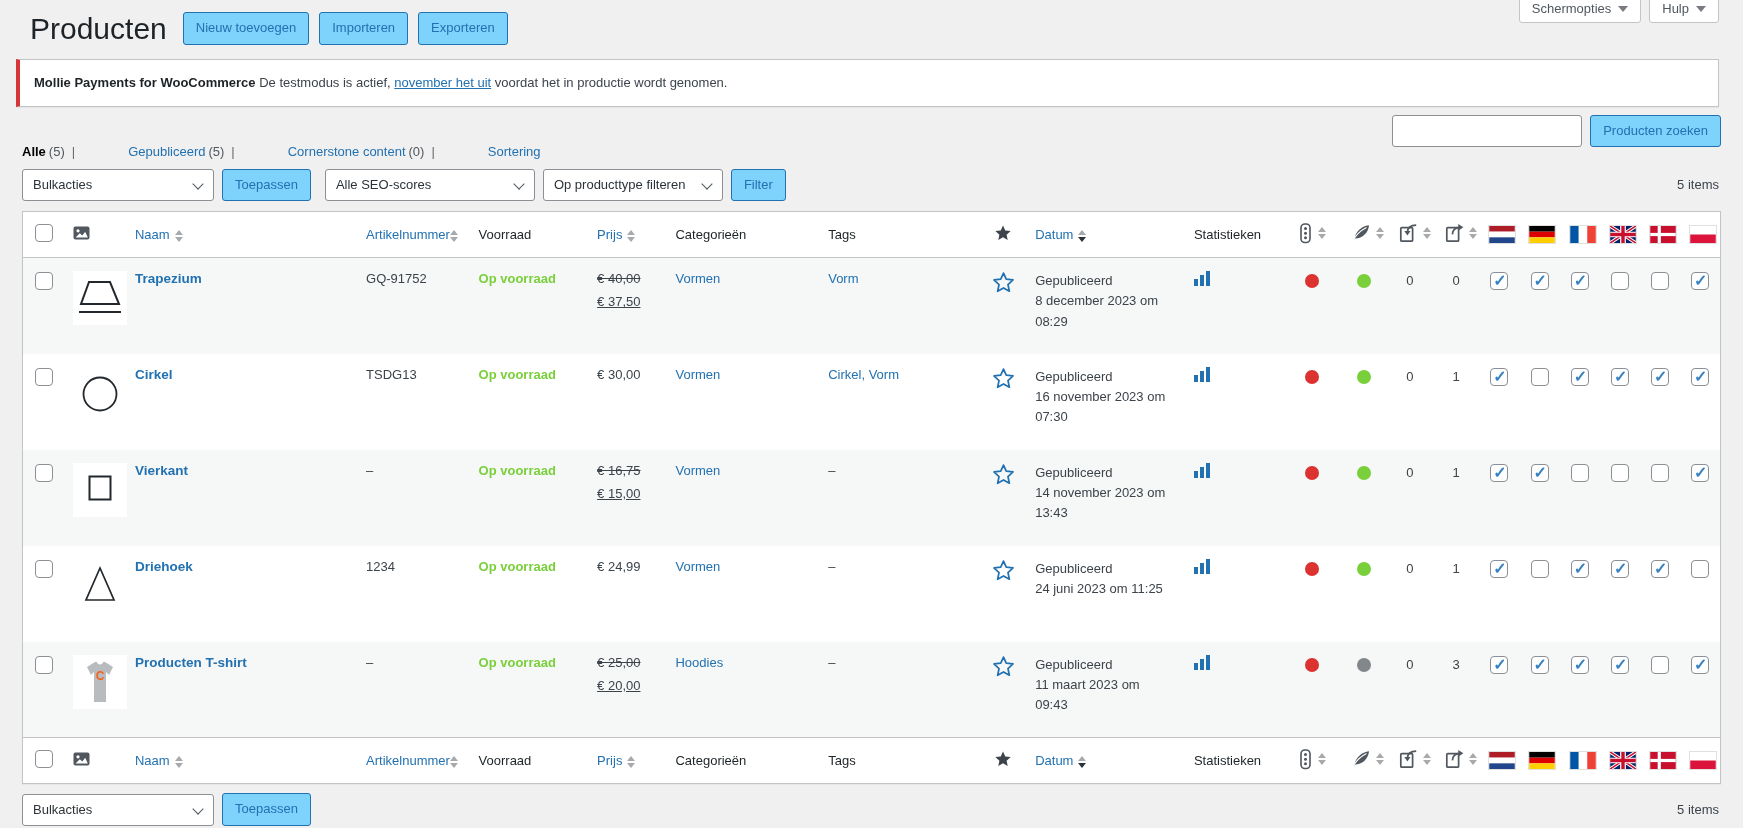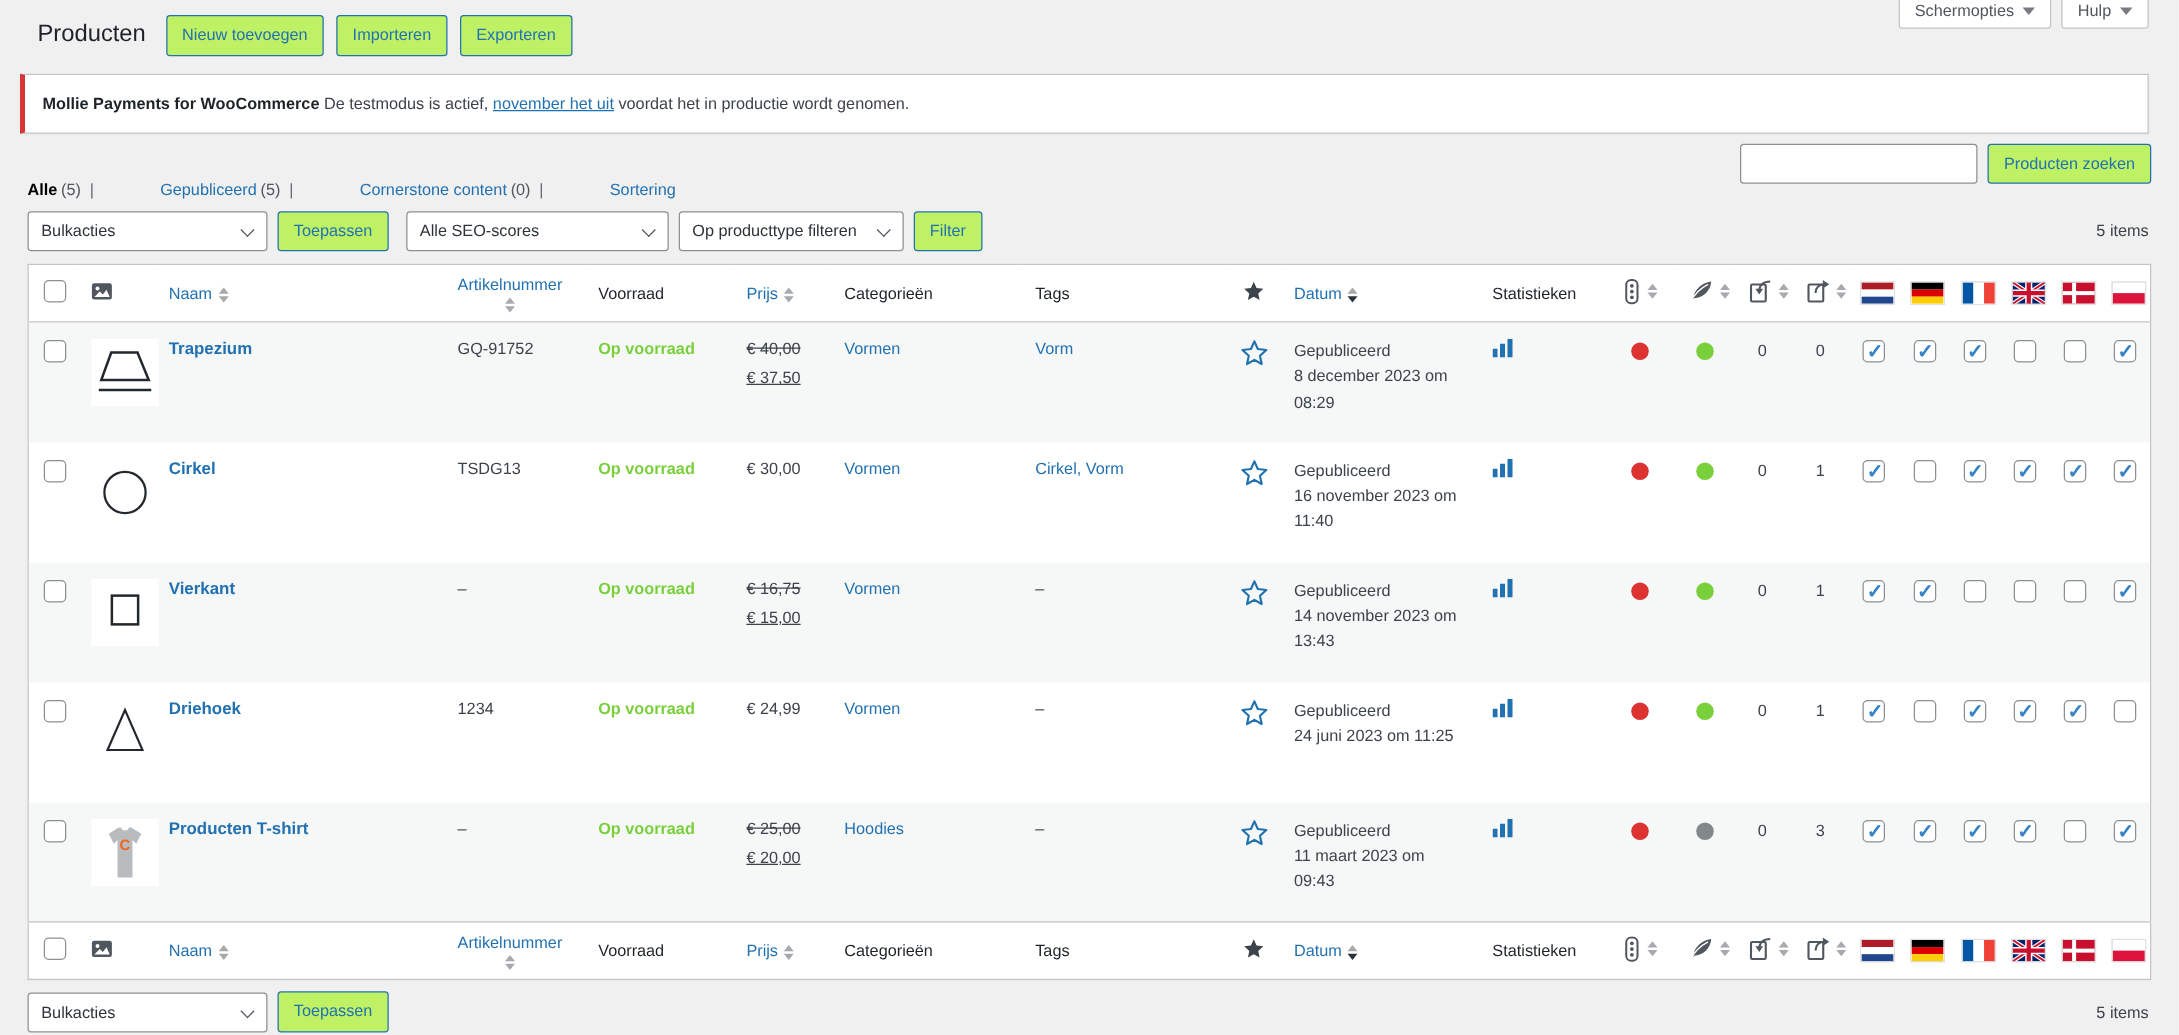--- a/index.html
+++ b/index.html
@@ -28,24 +28,24 @@
   .screen-meta{position:absolute;top:-8px;right:24px;display:flex;gap:8px;z-index:5;}
   .screen-meta button{
     font-family:inherit;font-size:13px;color:#50575e;background:#fff;
     border:1px solid var(--border);border-radius:3px;padding:8px 12px 6px;
     display:flex;align-items:center;gap:7px;cursor:pointer;
   }
   .caret-down{width:0;height:0;border-left:5px solid transparent;border-right:5px solid transparent;border-top:6px solid #787c82;display:inline-block;}
 
   
   .title-row{display:flex;align-items:center;gap:10px;padding:11px 0 0 8px;height:46px;}
-  h1{font-size:19px;font-weight:400;color:var(--dark);margin-right:6px;line-height:1.3;}
+  h1{font-size:30px;font-weight:400;color:var(--dark);margin-right:6px;line-height:1.3;}
   .button{
     font-family:inherit;font-size:13px;color:var(--accent);
-    background:#bef264;border:1px solid var(--accent);border-radius:3px;
+    background:#7dd3fc;border:1px solid var(--accent);border-radius:3px;
     padding:5px 12px;line-height:1.6;cursor:pointer;white-space:nowrap;
   }
 
   
   .notice{
     background:#fff;border:1px solid var(--border);border-left:4px solid var(--notice-red);
     box-shadow:0 1px 1px rgba(0,0,0,.04);
     margin:13px 2px 0 -6px;padding:13px 14px;
   }
   .notice p{line-height:1.5;}
@@ -92,21 +92,21 @@
     height:46px;vertical-align:middle;text-align:left;font-weight:400;
     padding:4px 10px;color:var(--dark);
   }
   th.center,td.center{text-align:center;}
   th a.sortable{color:var(--accent);text-decoration:none;cursor:pointer;}
   .sorting{display:inline-flex;flex-direction:column;gap:2px;margin-left:5px;vertical-align:middle;}
   .arr{width:0;height:0;border-left:4px solid transparent;border-right:4px solid transparent;display:block;}
   .arr.up{border-bottom:5px solid #a7aaad;}
   .arr.down{border-top:5px solid #a7aaad;}
   .sorting.desc .arr.down{border-top-color:#2c3338;}
-  a.stacked{display:inline-flex;flex-direction:column;align-items:center;}
+  a.stacked{display:inline-flex;flex-direction:row;align-items:center;}
   a.stacked .sorting{margin:3px 0 0;}
   a.icon-sort{display:inline-flex;align-items:center;justify-content:center;cursor:pointer;}
 
   tbody tr{height:96px;}
   tbody tr:nth-child(odd){background:#f6f7f7;}
   td{vertical-align:top;padding:13px 10px 8px;}
   td.col-cb,th.col-cb{padding-left:12px;}
   .cb{
     width:18px;height:18px;border:1px solid var(--input-border);border-radius:4px;
     background:#fff;display:inline-block;position:relative;cursor:pointer;flex:none;
@@ -381,21 +381,21 @@
     <td><span class="sku">TSDG13</span></td>
     <td><span class="in-stock">Op voorraad</span></td>
     <td class="price"><span>€ 30,00</span></td>
     <td><a href="#" class="termlink">Vormen</a></td>
     <td><a href="#" class="termlink">Cirkel, Vorm</a></td>
     <td class="center star-cell"><a href="#"><svg width="23" height="23" viewBox="0 0 20 20">
                 <path d="M10 1.8 L12.4 7.1 L18.3 7.8 L13.9 11.8 L15.1 17.6 L10 14.7 L4.9 17.6 L6.1 11.8 L1.7 7.8 L7.6 7.1 Z" fill="none" stroke="#2271b1" stroke-width="1.5" stroke-linejoin="round"></path>
               </svg></a></td>
     <td class="date-cell">
             <span>Gepubliceerd</span>
-            <span>16 november 2023 om 11:40</span>
+            <span>16 november 2023 om 07:30</span>
           </td>
     <td class="stats-cell"><a href="#"><svg width="17" height="15" viewBox="0 0 17 15">
                 <rect x="0" y="8" width="4" height="7" fill="#2271b1"></rect>
                 <rect x="6" y="4" width="4" height="11" fill="#2271b1"></rect>
                 <rect x="12" y="0" width="4" height="15" fill="#2271b1"></rect>
               </svg></a></td>
     <td class="center"><span class="dot red"></span></td>
     <td class="center"><span class="dot green"></span></td>
     <td class="center"><span class="linkcount">0</span></td>
     <td class="center"><span class="linkcount">1</span></td>

